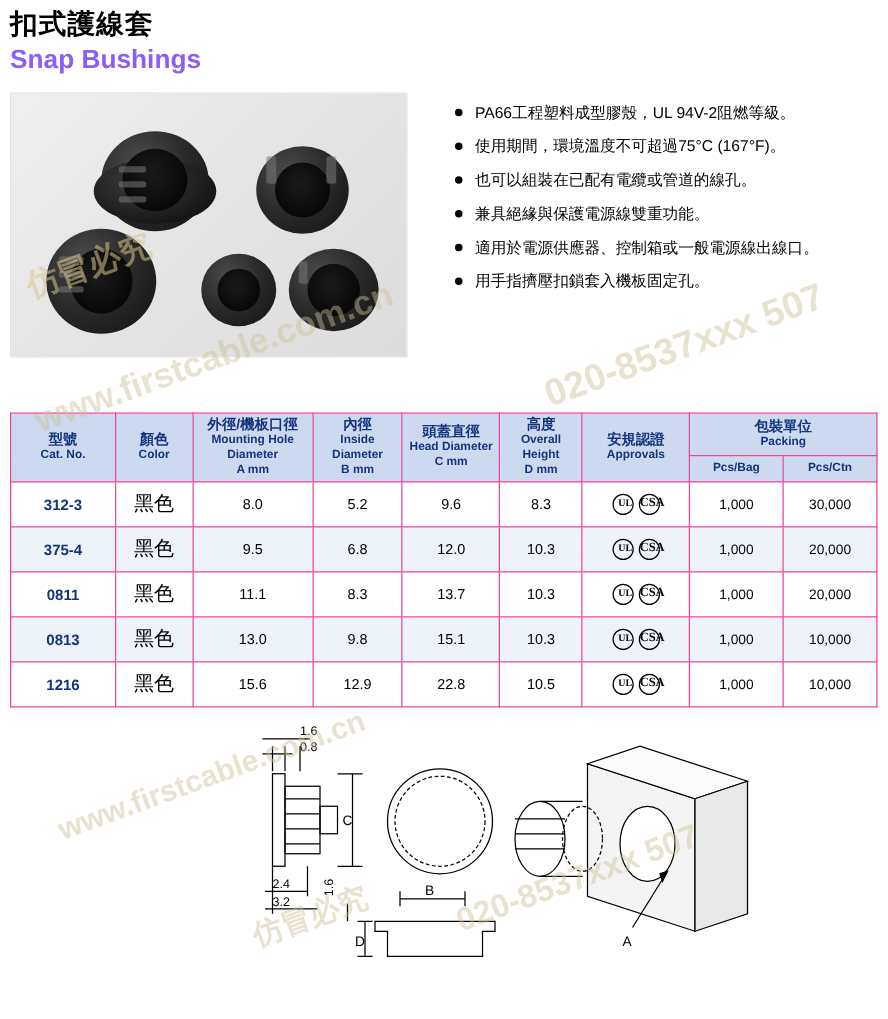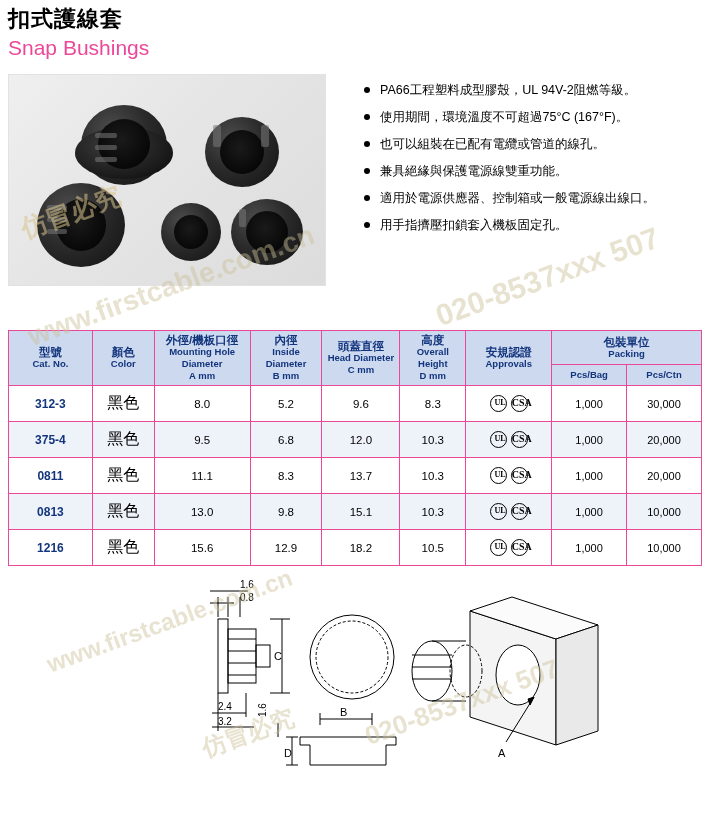--- a/index.html
+++ b/index.html
@@ -14,21 +14,21 @@
   .page { position: relative; width: 656px; height: 815px; padding-left: 16px; }
 
   
   .title-cn {
     position: absolute; left: 8px; top: 4px;
     font-size: 22px; font-weight: bold; letter-spacing: 1px;
     color: #000;
   }
   .title-en {
     position: absolute; left: 8px; top: 36px;
-    font-size: 21px; font-weight: normal; color: #ec4899;
+    font-size: 21px; font-weight: bold; color: #8b5cf6;
     letter-spacing: 0px;
   }
 
   
   .photo {
     position: absolute; left: 8px; top: 74px;
     width: 318px; height: 212px;
     background: linear-gradient(135deg,#efefef 0%, #e6e6e6 40%, #dcdcdc 100%);
     overflow: hidden;
     border: 1px solid #e2e2e2;
@@ -302,21 +302,21 @@
           </span>
         </td>
         <td class="pack">1,000</td>
         <td class="pack">10,000</td>
       </tr>
       <tr>
         <td class="catno">1216</td>
         <td class="color">黑色</td>
         <td class="num">15.6</td>
         <td class="num">12.9</td>
-        <td class="num">18.2</td>
+        <td class="num">22.8</td>
         <td class="num">10.5</td>
         <td>
           <span class="appr">
             <span class="ul-mark">UL</span>
             <span class="csa-mark">CSA</span>
           </span>
         </td>
         <td class="pack">1,000</td>
         <td class="pack">10,000</td>
       </tr>

